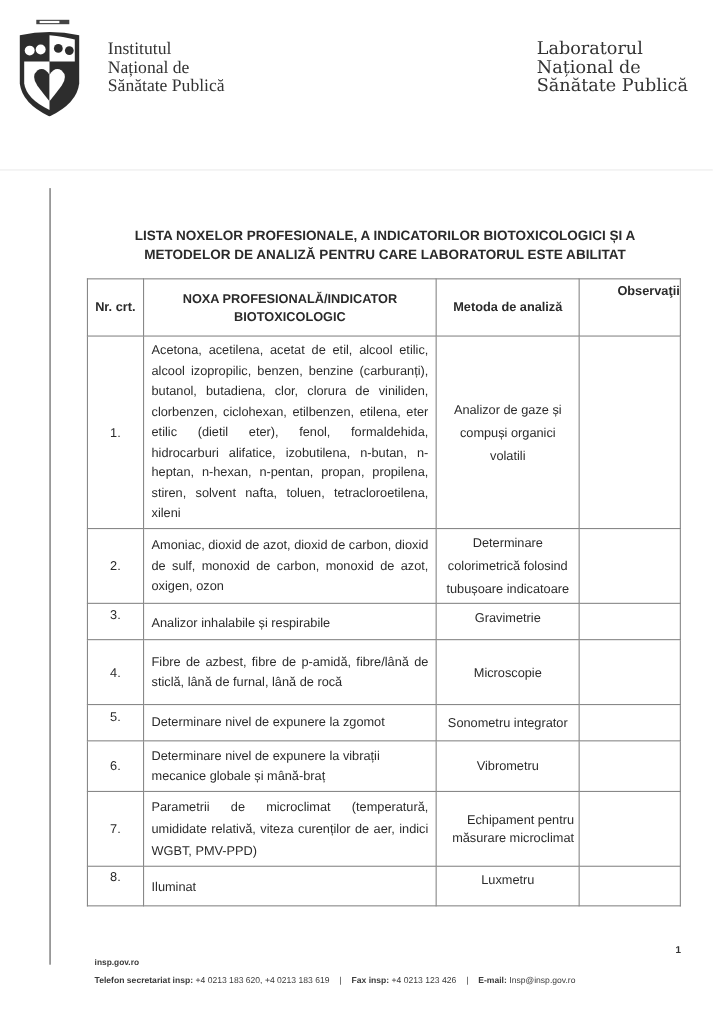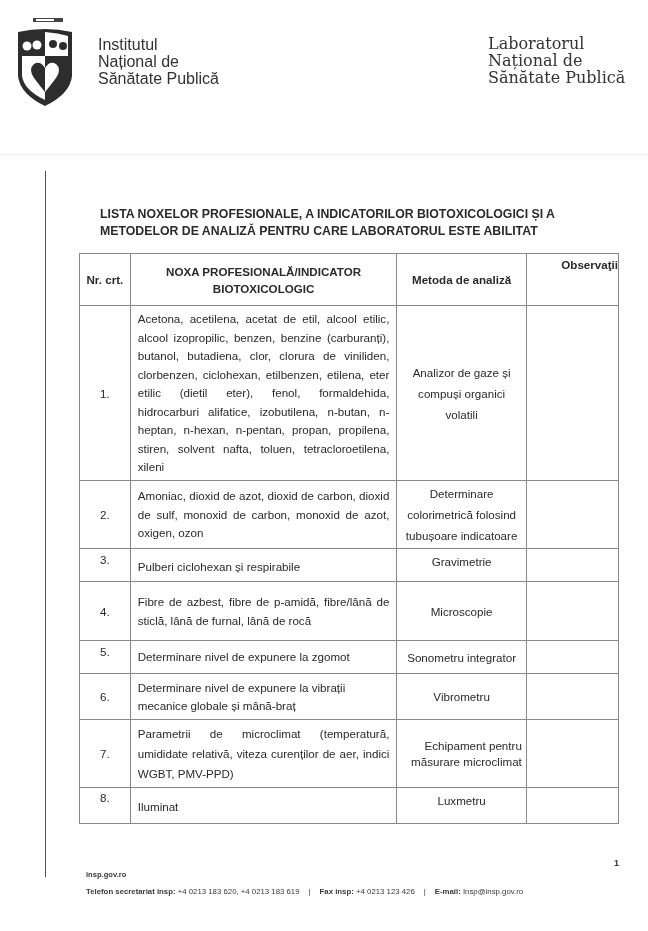--- a/index.html
+++ b/index.html
@@ -1,23 +1,23 @@
 <!DOCTYPE html>
 <html><head>
 <meta charset="utf-8">
 <style>
   html, body { margin:0; padding:0; background:#ffffff; }
   body { width:648px; height:931px; position:relative; overflow:hidden; color:#2b2b2b; font-family:"Liberation Sans", sans-serif; }
   .hdr-left { position:absolute; left:14px; top:16px; display:flex; align-items:flex-start; }
   .logo { width:62px; height:90px; }
-  .org-left { position:absolute; left:98px; top:36px; font-family:Liberation Sans, sans-serif; font-size:16px; line-height:17px; color:#333; }
+  .org-left { position:absolute; left:98px; top:36px; font-family:Liberation Serif, serif; font-size:16px; line-height:17px; color:#333; }
   .org-right { position:absolute; left:488px; top:35px; font-family:"DejaVu Serif", serif; font-size:16px; line-height:17px; color:#333; }
   .hr-top { position:absolute; left:0; top:154px; width:648px; height:1px; background:#ececec; }
   .margin-line { position:absolute; left:45px; top:171px; width:1px; height:706px; background:#555; }
-  .title { position:absolute; left:100px; top:206px; width:500px; font-weight:bold; font-size:12.3px; line-height:17px; color:#2a2a2a; }
+  .title { position:absolute; left:100px; top:206px; width:500px; text-align:center; font-weight:bold; font-size:12.3px; line-height:17px; color:#2a2a2a; }
   table.main { position:absolute; left:79px; top:253px; border-collapse:collapse; width:540px; font-size:11.6px; color:#2a2a2a; }
   table.main td, table.main th { border:1px solid #888; padding:0; vertical-align:middle; }
   th { font-weight:bold; font-size:11.6px; }
   .c-nr { width:57px; text-align:center; }
   .c-noxa { width:241px; }
   .c-met { width:141px; text-align:center; }
   .c-obs { width:99px; }
   .noxa-txt { padding:4px 7px 3px 7px; text-align:justify; line-height:18.5px; }
   .met-txt { padding:2px 4px; line-height:21px; }
   .obs-head { vertical-align:top !important; text-align:right; padding-top:4px !important; }
@@ -91,21 +91,21 @@
           <div class="noxa-txt">Amoniac, dioxid de azot, dioxid de carbon, dioxid de sulf, monoxid de carbon, monoxid de azot, oxigen, ozon</div>
         </td>
     <td class="c-met">
           <div class="met-txt">Determinare colorimetrică folosind tubușoare indicatoare</div>
         </td>
     <td class="c-obs"></td>
   </tr>
   <tr style="height:33px;">
     <td class="c-nr" style="vertical-align:top;padding-top:4px;">3.</td>
     <td class="c-noxa">
-          <div class="noxa-txt" style="padding-top:8px;">Pulberi ciclohexan și respirabile</div>
+          <div class="noxa-txt" style="padding-top:8px;">Analizor inhalabile și respirabile</div>
         </td>
     <td class="c-met" style="vertical-align:top;text-align:center;">
           <div class="met-txt">Gravimetrie</div>
         </td>
     <td class="c-obs"></td>
   </tr>
   <tr style="height:59px;">
     <td class="c-nr">4.</td>
     <td class="c-noxa">
           <div class="noxa-txt">Fibre de azbest, fibre de p-amidă, fibre/lână de sticlă, lână de furnal, lână de rocă</div>

